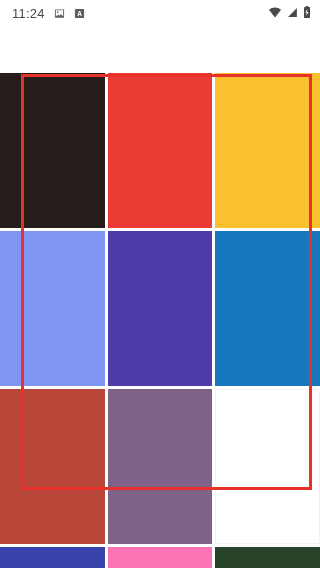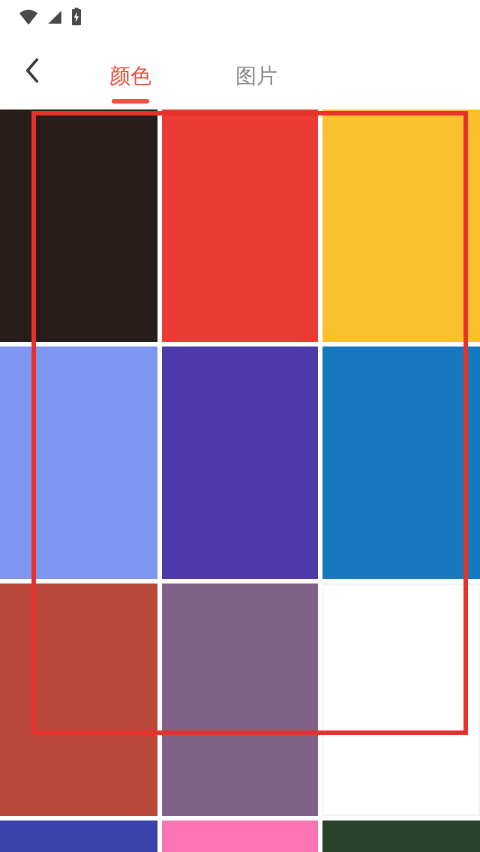--- a/index.html
+++ b/index.html
@@ -64,58 +64,55 @@
     border:3px solid #e8312a;
     pointer-events:none; background:transparent;
   }
 </style>
 </head>
 <body>
 
 <div id="screen">
 
   <div class="statusbar">
+    <div class="sb-left">
+      <span class="sb-time">11:24</span>
+      <span>
+        <svg class="sb-ic" viewBox="0 0 24 24" fill="#5f5f5f">
+          <path d="M21 3H3a1 1 0 0 0-1 1v16a1 1 0 0 0 1 1h18a1 1 0 0 0 1-1V4a1 1 0 0 0-1-1zm-1 15.6-5-5.6-3.4 4L9 14l-5 4.6V5h16v13.6z"></path>
+          <circle cx="8" cy="9" r="1.7"></circle>
+        </svg>
+      </span>
+      <span>
+        <svg class="sb-ic" viewBox="0 0 24 24">
+          <rect x="2" y="2" width="20" height="20" rx="2" fill="#5f5f5f"></rect>
+          <text x="12" y="17.5" font-size="14" font-family="Liberation Sans, sans-serif" fill="#ffffff" text-anchor="middle" font-weight="bold">A</text>
+        </svg>
+      </span>
+    </div>
     <div class="sb-right">
       <span>
         <svg width="14" height="11" viewBox="0 0 24 20" fill="#4a4a4a">
           <path d="M12 19 23 5.2A17.3 17.3 0 0 0 12 1 17.3 17.3 0 0 0 1 5.2L12 19z"></path>
         </svg>
       </span>
       <span>
         <svg width="11" height="11" viewBox="0 0 20 20" fill="#4a4a4a">
           <path d="M18 2 2 18h16V2z"></path>
         </svg>
       </span>
       <span>
         <svg width="8" height="12" viewBox="0 0 12 20" fill="#4a4a4a">
           <path d="M4 0h4v1.6h1.6A1.4 1.4 0 0 1 11 3v15.6A1.4 1.4 0 0 1 9.6 20H2.4A1.4 1.4 0 0 1 1 18.6V3a1.4 1.4 0 0 1 1.4-1.4H4V0z"></path>
           <path d="M6.6 5 3.2 11.4h2.4L5 16.4l3.6-6.6H6l.6-4.8z" fill="#ffffff"></path>
         </svg>
       </span>
     </div>
   </div>
 
-  <div class="tabbar">
-    <div class="back-btn">
-      <span>
-        <svg width="11" height="18" viewBox="0 0 12 20" fill="none" stroke="#3c3c3c" stroke-width="2" stroke-linecap="round" stroke-linejoin="round">
-          <path d="M9.5 2 2.5 10l7 8"></path>
-        </svg>
-      </span>
-    </div>
-
-    <div id="tab-colors" class="tab active">
-      <span class="tab-label" style="color: rgb(240, 82, 63);">颜色</span>
-      <span class="tab-underline" style="background: rgb(240, 82, 63);"></span>
-    </div>
-
-    <div id="tab-images" class="tab inactive">
-      <span class="tab-label" style="color: rgb(140, 140, 140);">图片</span>
-    </div>
-  </div>
 
   <div class="grid" id="swatch-grid">
       <div class="swatch" style="background: rgb(39, 29, 26);"></div>
       <div class="swatch" style="background: rgb(234, 59, 52);"></div>
       <div class="swatch" style="background: rgb(251, 192, 45);"></div>
       <div class="swatch" style="background: rgb(126, 150, 242);"></div>
       <div class="swatch" style="background: rgb(78, 58, 168);"></div>
       <div class="swatch" style="background: rgb(22, 121, 192);"></div>
       <div class="swatch" style="background: rgb(184, 71, 58);"></div>
       <div class="swatch" style="background: rgb(128, 98, 137);"></div>

